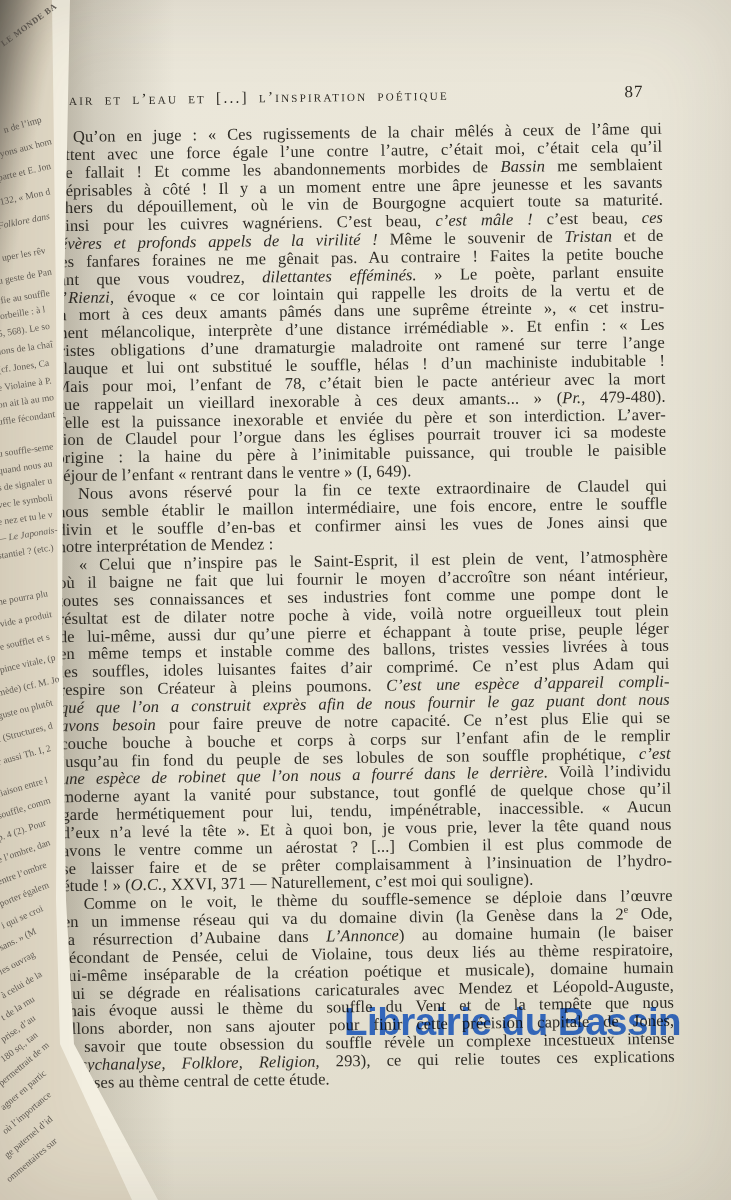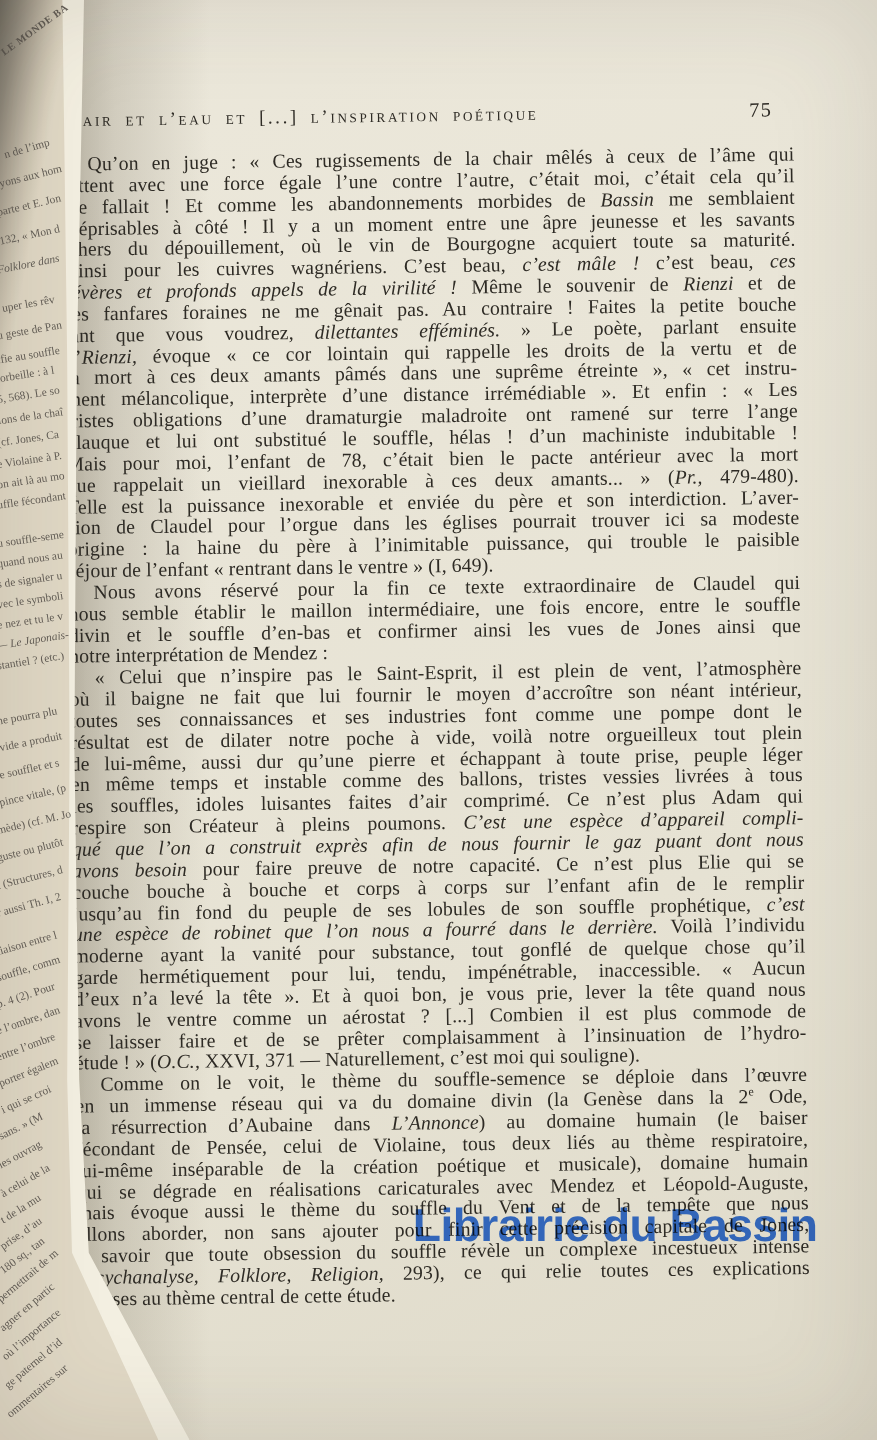--- a/index.html
+++ b/index.html
@@ -48,30 +48,30 @@
 </style>
 </head>
 <body>
 
 <div id="photo">
   <div id="gutter-shadow"></div>
 
   <div id="text-block">
     <div id="page-header">
       <span id="running-title">L’air et l’eau et [...] l’inspiration poétique</span>
-      <span id="page-number">75</span>
+      <span id="page-number">87</span>
     </div>
     <div id="body-text">
         <div class="bline ind"><span>Qu’on en juge : « Ces rugissements de la chair mêlés à ceux de l’âme qui</span></div>
         <div class="bline"><span>luttent avec une force égale l’une contre l’autre, c’était moi, c’était cela qu’il</span></div>
         <div class="bline"><span>me fallait ! Et comme les abandonnements morbides de </span><span class="it">Bassin</span><span> me semblaient</span></div>
         <div class="bline"><span>méprisables à côté ! Il y a un moment entre une âpre jeunesse et les savants</span></div>
         <div class="bline"><span>éthers du dépouillement, où le vin de Bourgogne acquiert toute sa maturité.</span></div>
         <div class="bline"><span>Ainsi pour les cuivres wagnériens. C’est beau, </span><span class="it">c’est mâle !</span><span> c’est beau, </span><span class="it">ces</span></div>
-        <div class="bline"><span class="it">sévères et profonds appels de la virilité !</span><span> Même le souvenir de </span><span class="it">Rienzi</span><span> et de</span></div>
+        <div class="bline"><span class="it">sévères et profonds appels de la virilité !</span><span> Même le souvenir de </span><span class="it">Tristan</span><span> et de</span></div>
         <div class="bline"><span>ses fanfares foraines ne me gênait pas. Au contraire ! Faites la petite bouche</span></div>
         <div class="bline"><span>tant que vous voudrez, </span><span class="it">dilettantes efféminés.</span><span> » Le poète, parlant ensuite</span></div>
         <div class="bline"><span>d’</span><span class="it">Rienzi,</span><span> évoque « ce cor lointain qui rappelle les droits de la vertu et de</span></div>
         <div class="bline"><span>la mort à ces deux amants pâmés dans une suprême étreinte », « cet instru-</span></div>
         <div class="bline"><span>ment mélancolique, interprète d’une distance irrémédiable ». Et enfin : « Les</span></div>
         <div class="bline"><span>tristes obligations d’une dramaturgie maladroite ont ramené sur terre l’ange</span></div>
         <div class="bline"><span>glauque et lui ont substitué le souffle, hélas ! d’un machiniste indubitable !</span></div>
         <div class="bline"><span>Mais pour moi, l’enfant de 78, c’était bien le pacte antérieur avec la mort</span></div>
         <div class="bline"><span>que rappelait un vieillard inexorable à ces deux amants... » (</span><span class="it">Pr.,</span><span> 479-480).</span></div>
         <div class="bline"><span>Telle est la puissance inexorable et enviée du père et son interdiction. L’aver-</span></div>

